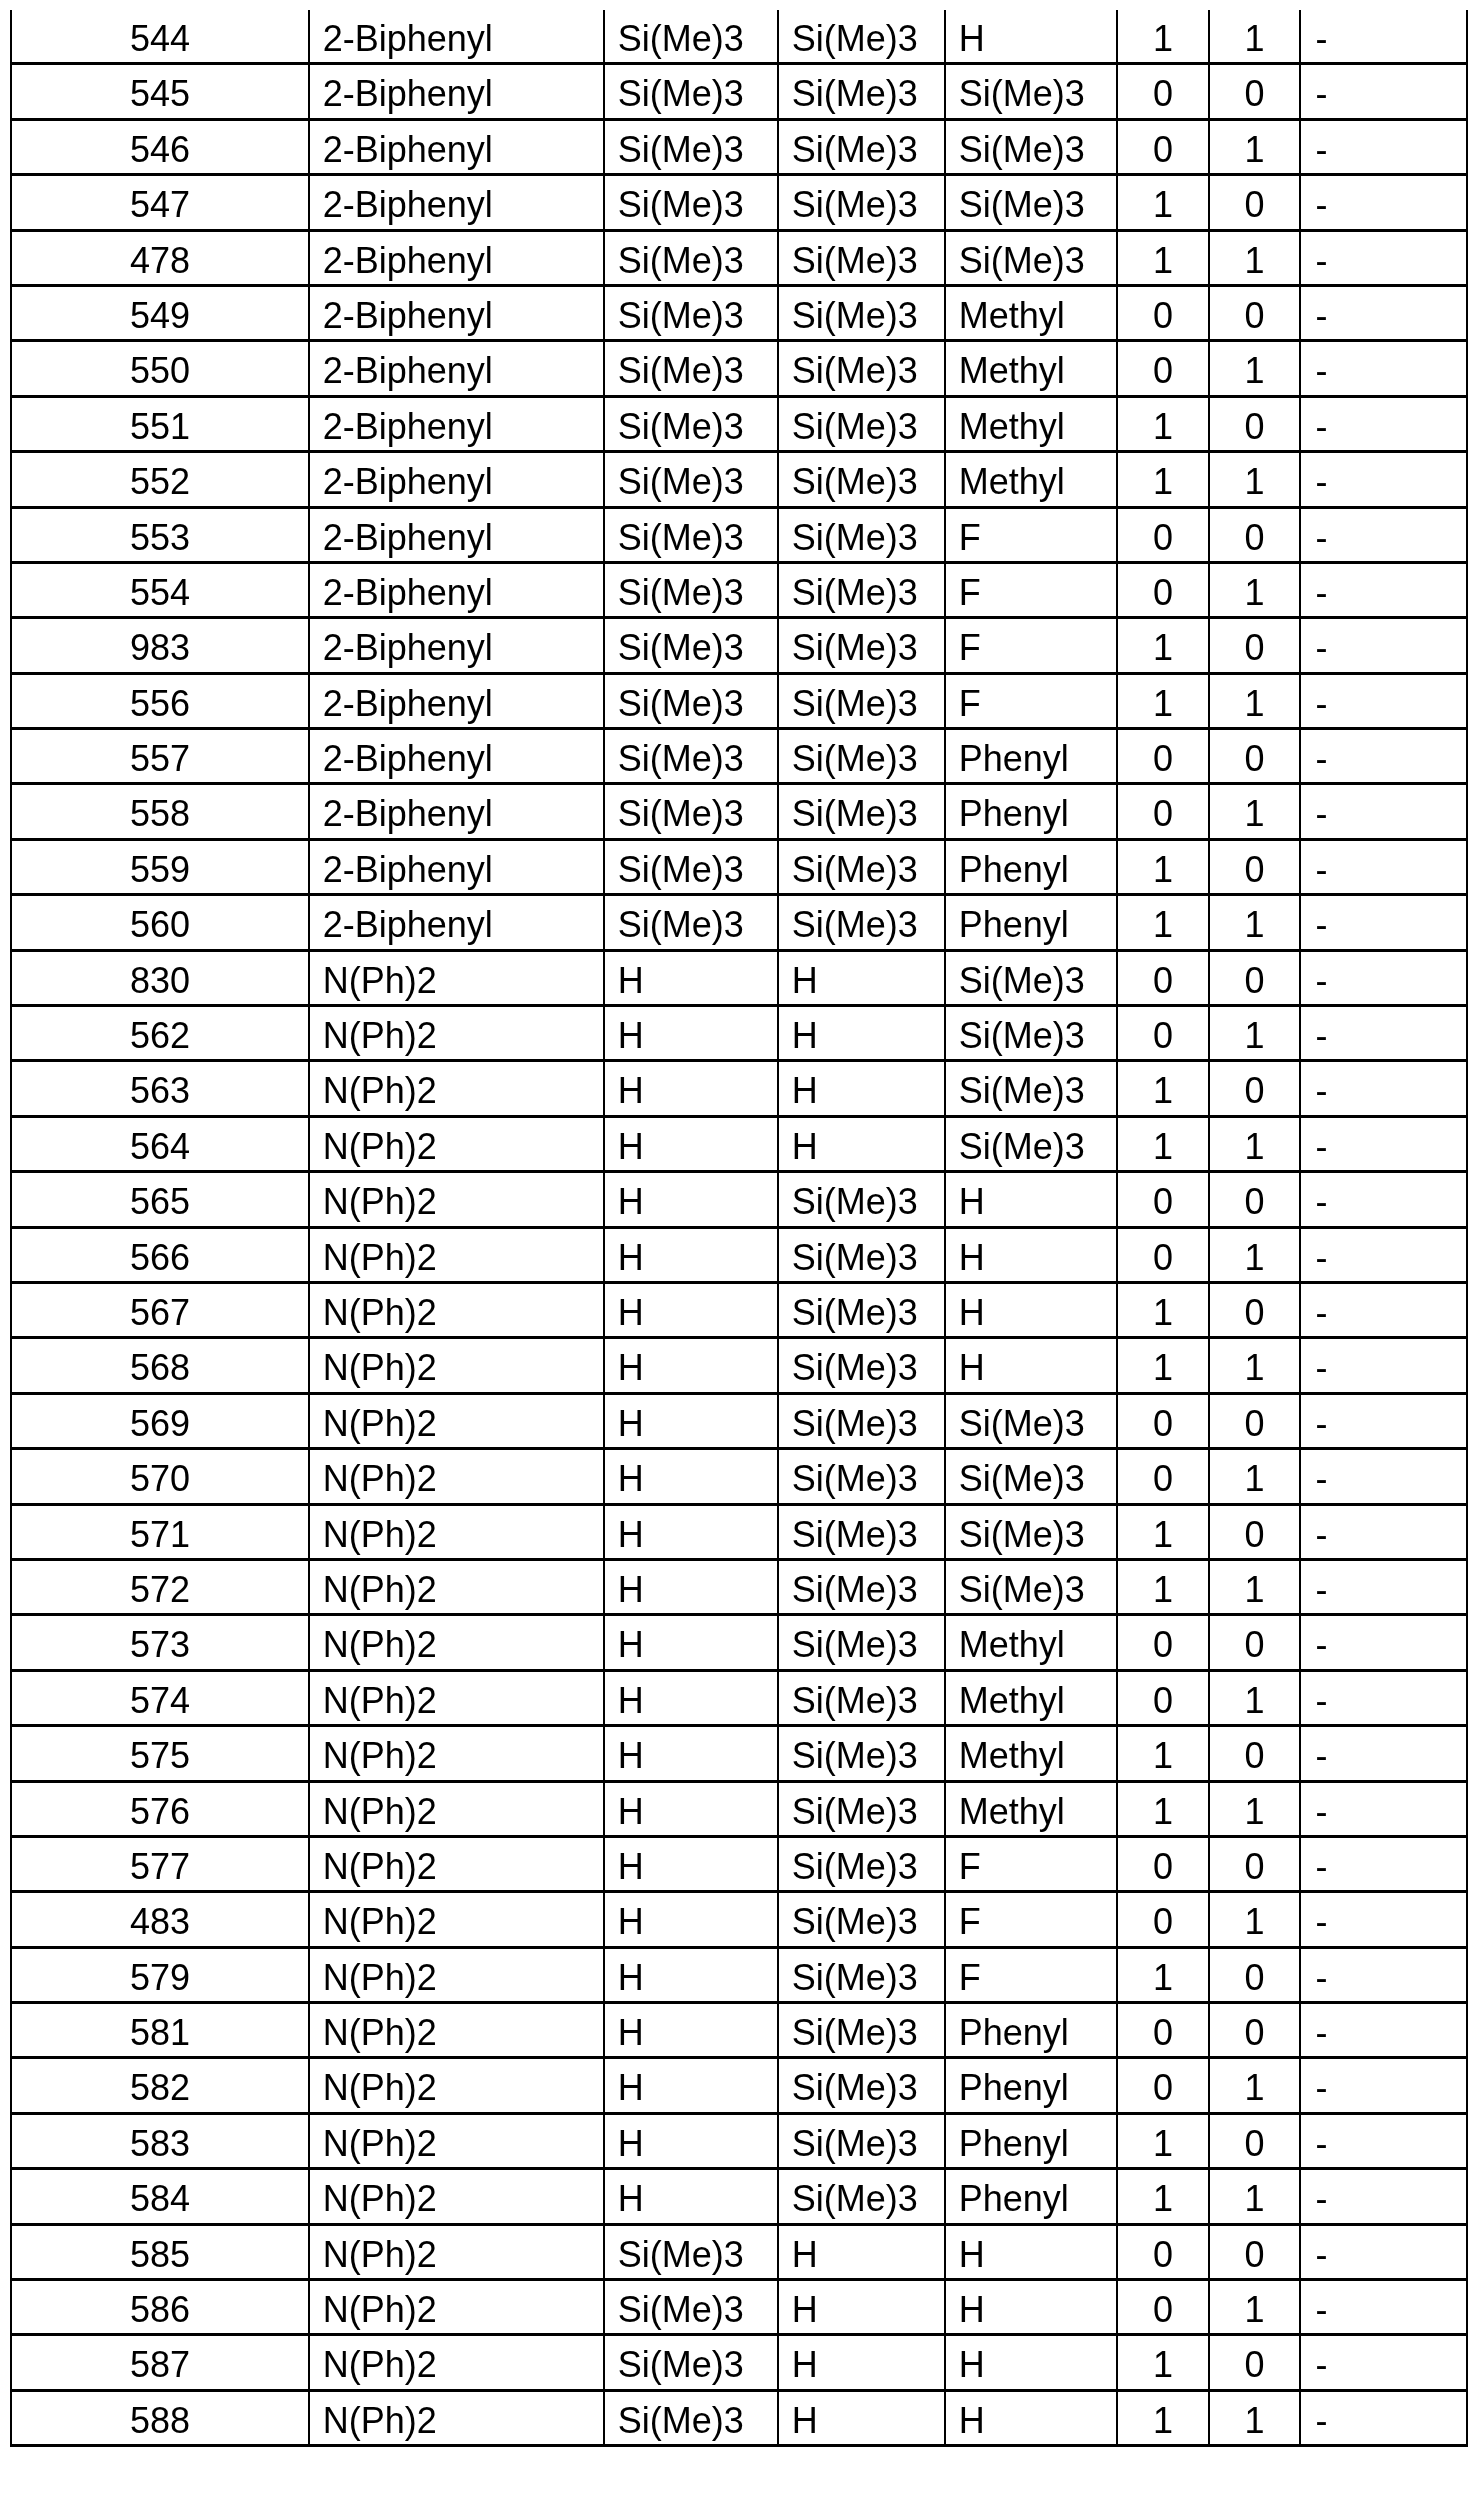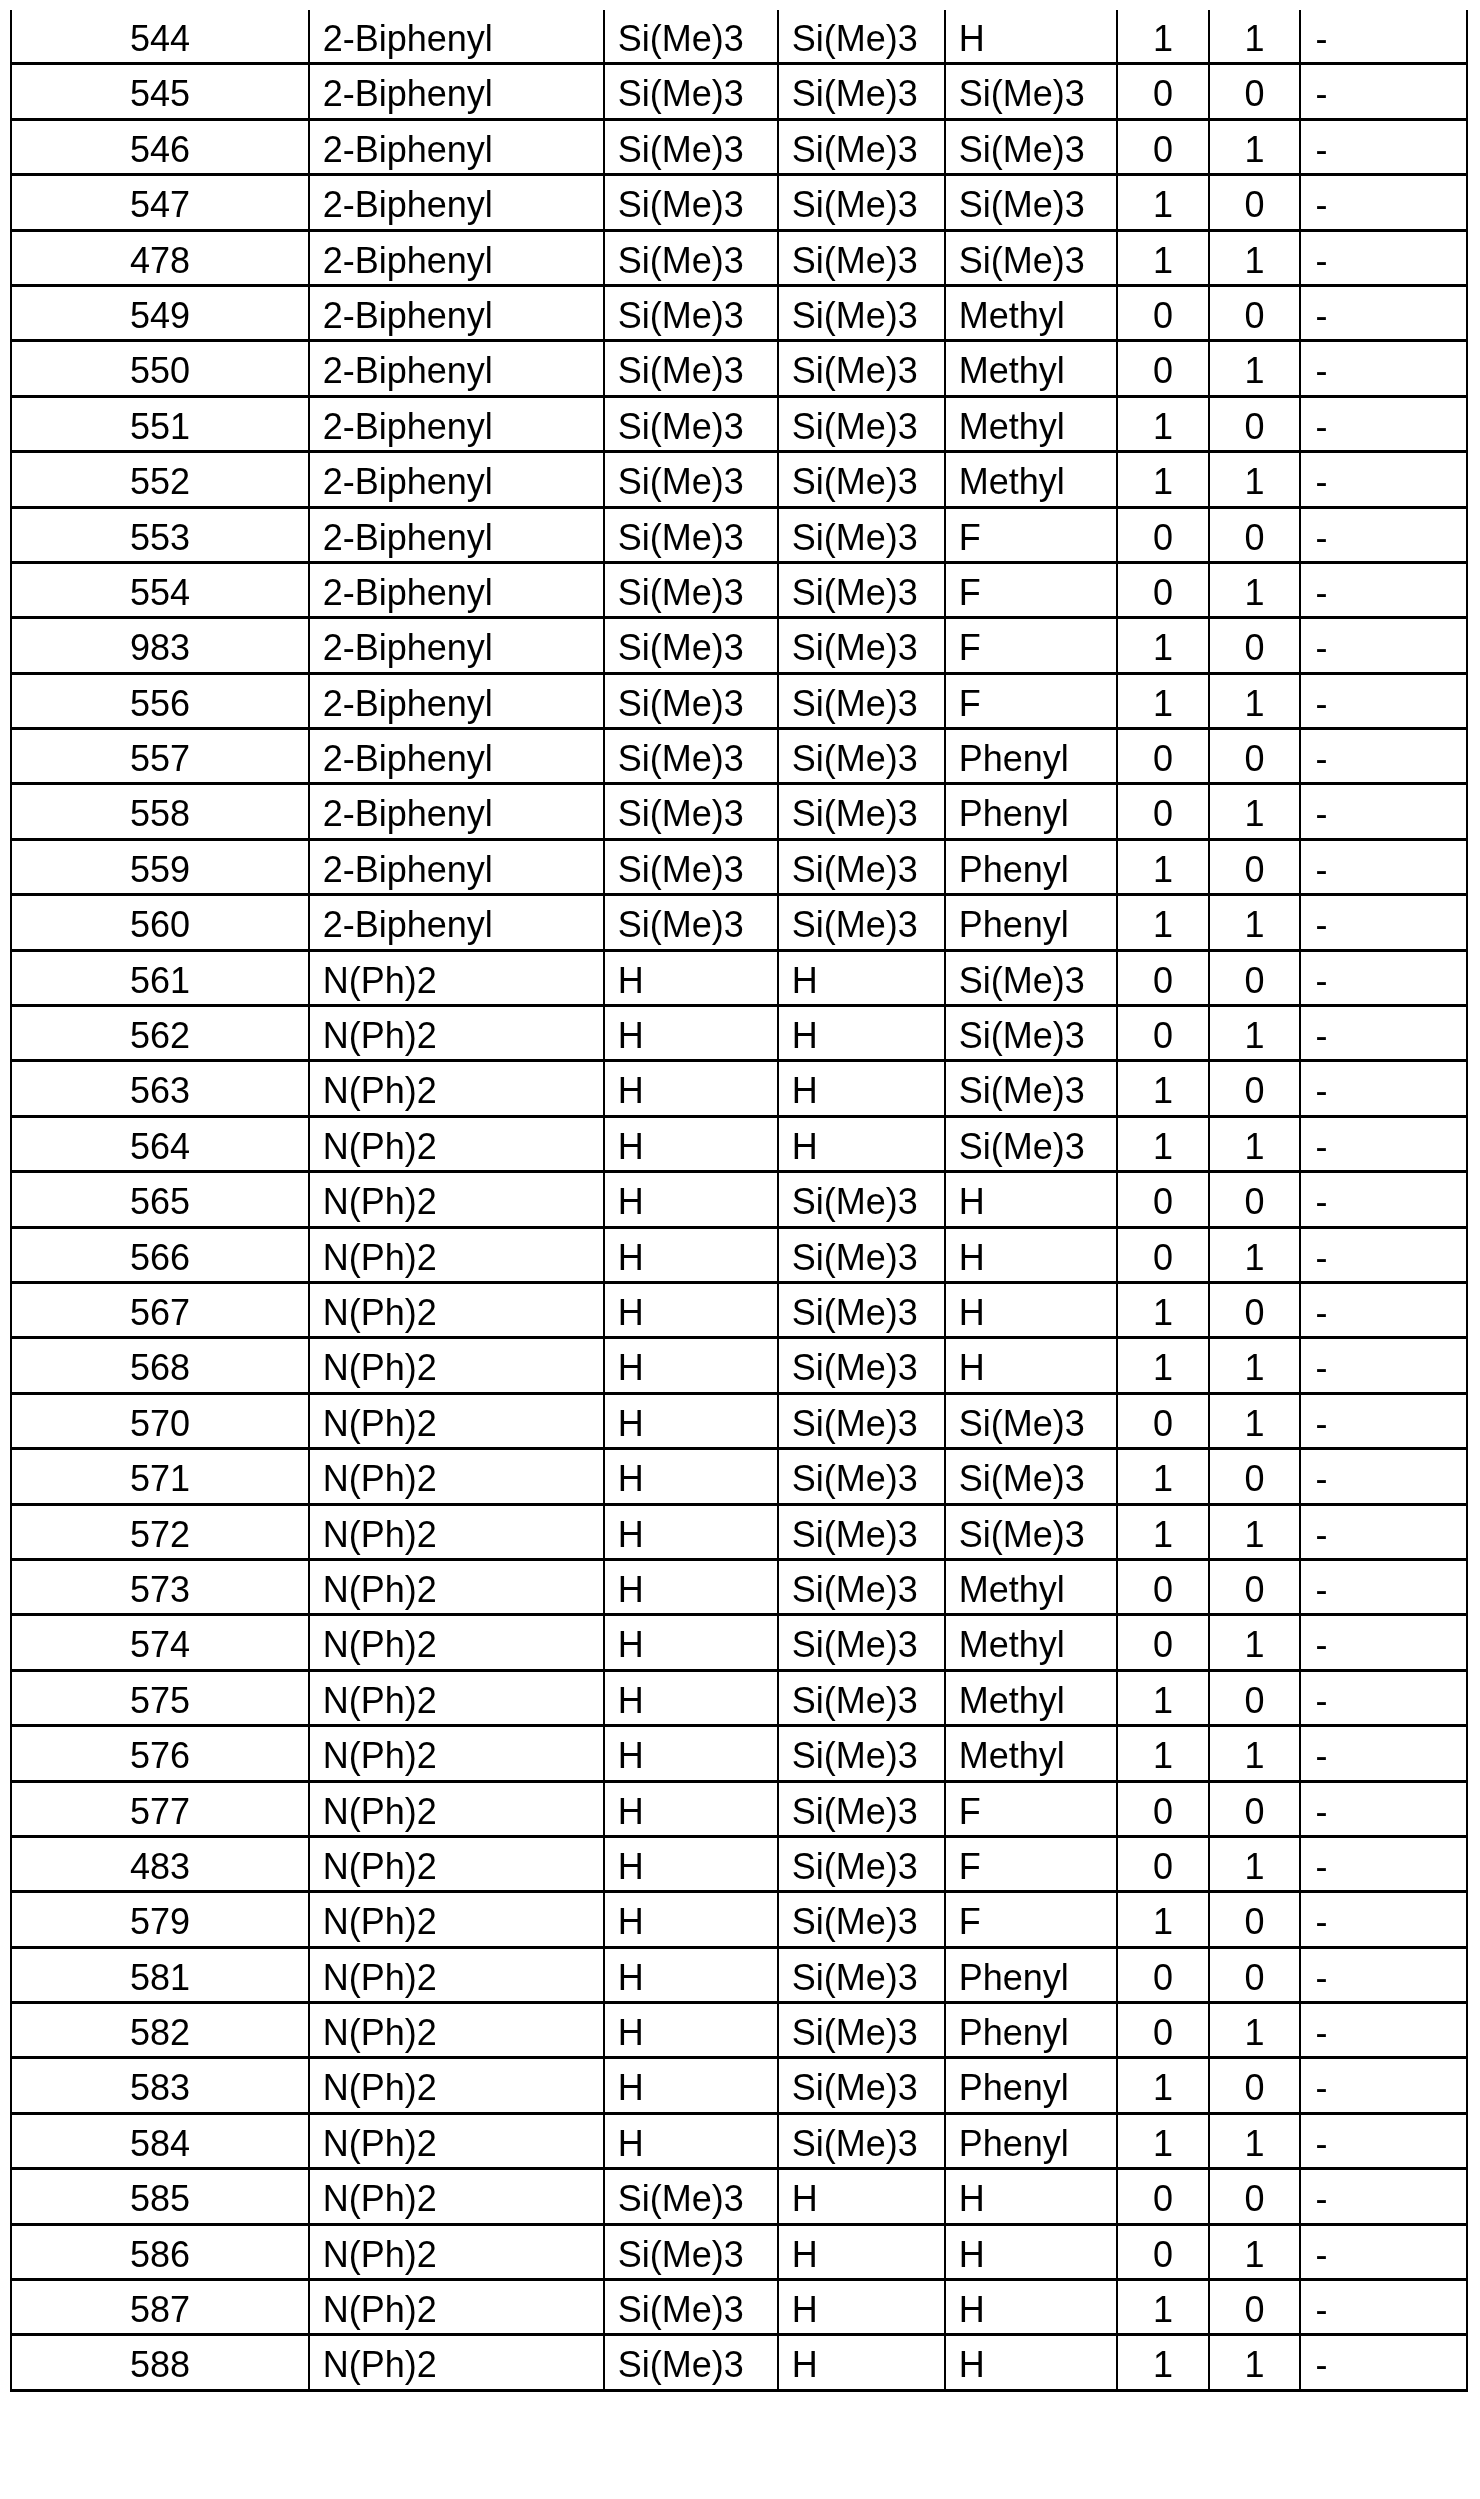--- a/index.html
+++ b/index.html
@@ -229,21 +229,21 @@
           <td class="c-center">560</td>
           <td class="c-left">2-Biphenyl</td>
           <td class="c-left">Si(Me)3</td>
           <td class="c-left">Si(Me)3</td>
           <td class="c-left">Phenyl</td>
           <td class="c-center">1</td>
           <td class="c-center">1</td>
           <td class="c-dash">-</td>
         </tr>
         <tr>
-          <td class="c-center">561</td>
+          <td class="c-center">830</td>
           <td class="c-left">N(Ph)2</td>
           <td class="c-left">H</td>
           <td class="c-left">H</td>
           <td class="c-left">Si(Me)3</td>
           <td class="c-center">0</td>
           <td class="c-center">0</td>
           <td class="c-dash">-</td>
         </tr>
         <tr>
           <td class="c-center">562</td>
@@ -306,20 +306,30 @@
           <td class="c-dash">-</td>
         </tr>
         <tr>
           <td class="c-center">568</td>
           <td class="c-left">N(Ph)2</td>
           <td class="c-left">H</td>
           <td class="c-left">Si(Me)3</td>
           <td class="c-left">H</td>
           <td class="c-center">1</td>
           <td class="c-center">1</td>
+          <td class="c-dash">-</td>
+        </tr>
+        <tr>
+          <td class="c-center">569</td>
+          <td class="c-left">N(Ph)2</td>
+          <td class="c-left">H</td>
+          <td class="c-left">Si(Me)3</td>
+          <td class="c-left">Si(Me)3</td>
+          <td class="c-center">0</td>
+          <td class="c-center">0</td>
           <td class="c-dash">-</td>
         </tr>
         <tr>
           <td class="c-center">570</td>
           <td class="c-left">N(Ph)2</td>
           <td class="c-left">H</td>
           <td class="c-left">Si(Me)3</td>
           <td class="c-left">Si(Me)3</td>
           <td class="c-center">0</td>
           <td class="c-center">1</td>

